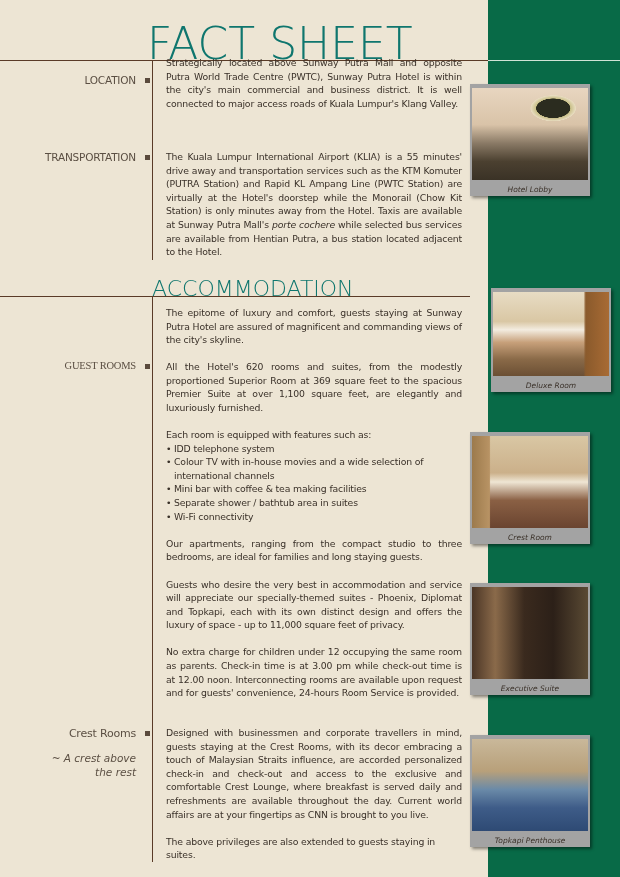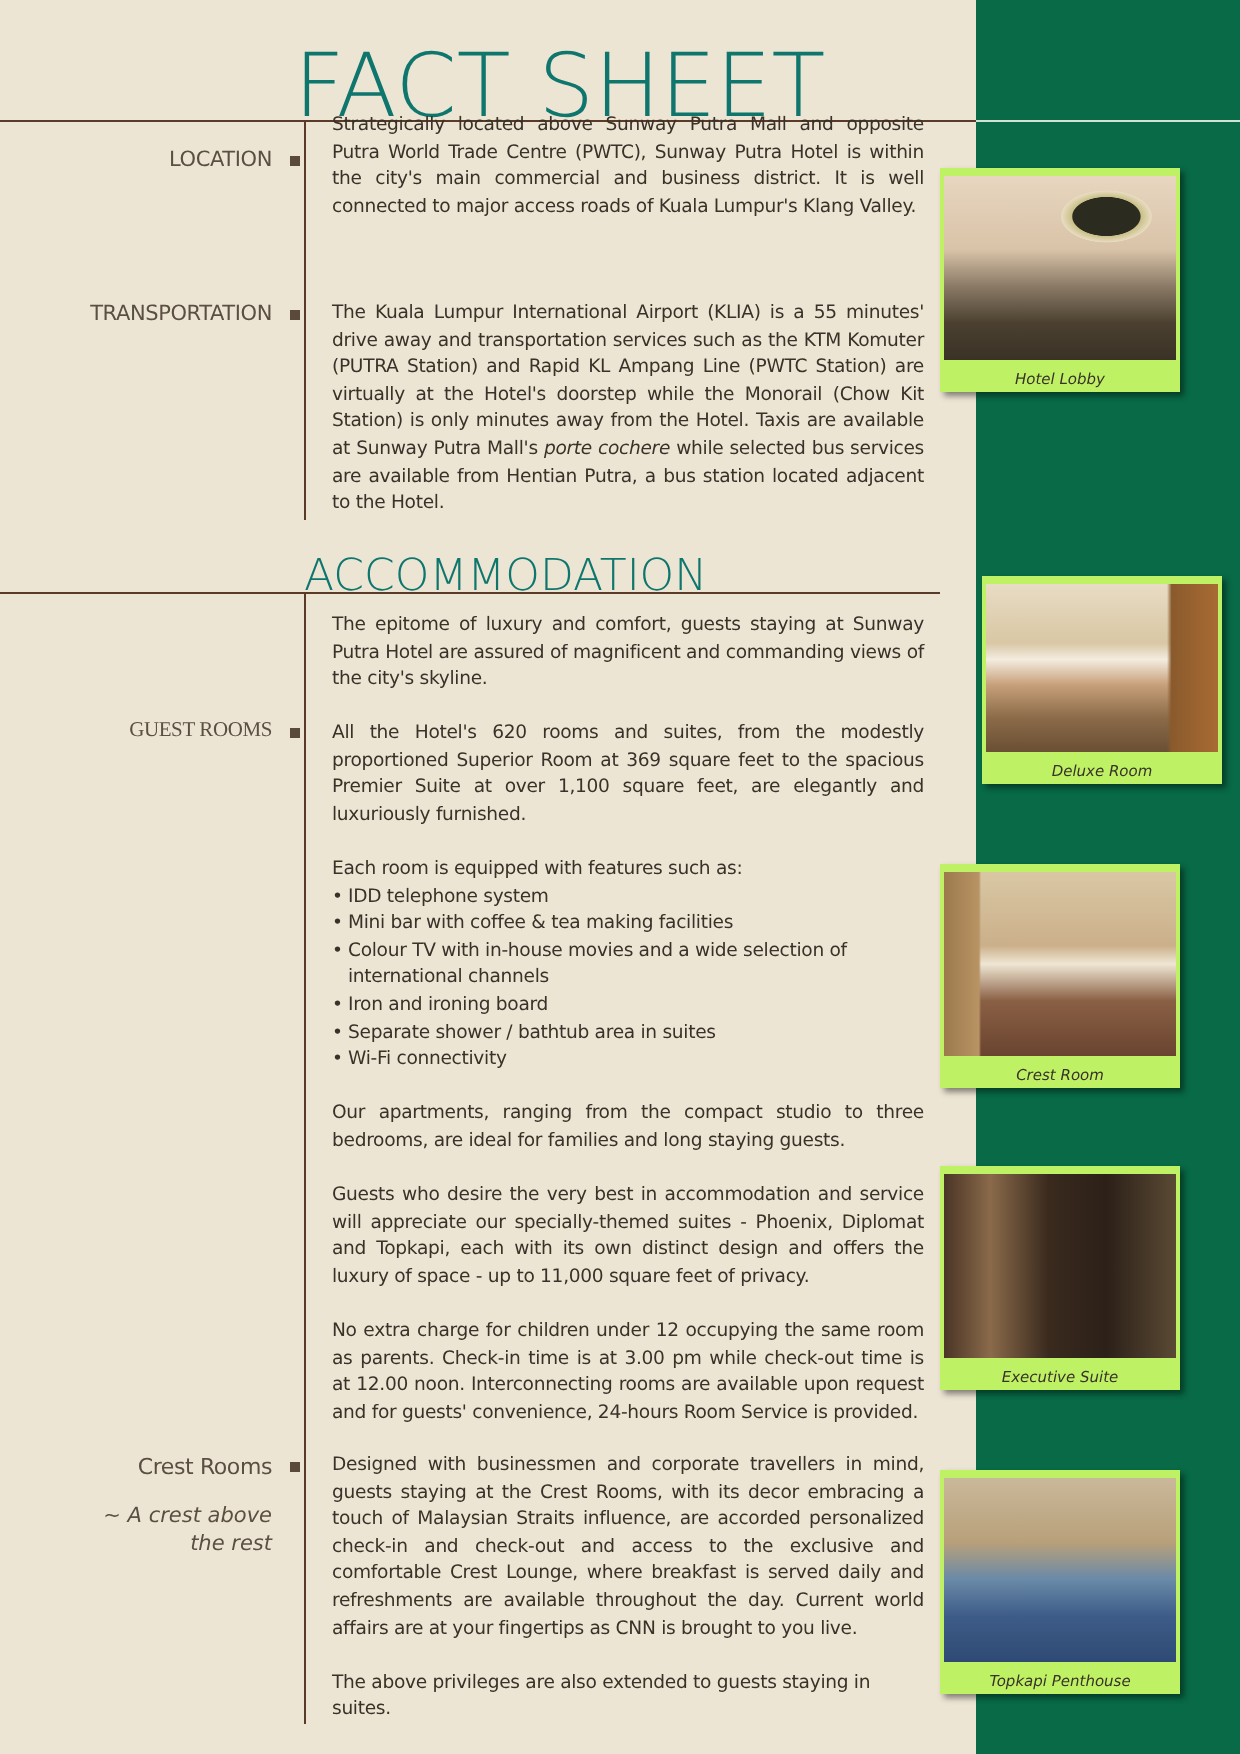--- a/index.html
+++ b/index.html
@@ -36,21 +36,21 @@
     position:absolute; left:166px; width:296px;
     font-family:"DejaVu Sans", sans-serif;
     font-size:9.3px; line-height:13.6px; color:#3a3129;
     text-align:justify; letter-spacing:-0.15px;
   }
   .para p { margin:0 0 13.6px 0; }
   .para ul { list-style:none; margin:0; padding:0; }
   .para li { padding-left:8px; text-indent:-8px; text-align:left; }
   .para li::before { content:"\2022"; display:inline-block; width:8px; text-indent:0; }
   .photo-card {
-    position:absolute; left:470px; width:120px; background:#bef264;
+    position:absolute; left:470px; width:120px; background:#a3a3a3;
     box-shadow:2px 2px 3px rgba(0,0,0,0.45);
   }
   .photo {
     position:absolute; left:2px; top:4px; right:2px;
   }
   .caption {
     position:absolute; left:0; right:0; bottom:2px; text-align:center;
     font-family:"DejaVu Sans", sans-serif; font-style:italic;
     font-size:7.5px; color:#3a3129;
   }
@@ -90,23 +90,22 @@
   <p>The epitome of luxury and comfort, guests staying at Sunway Putra Hotel are assured of magnificent and commanding views of the city's skyline.</p>
 </div>
 
 <div class="label" style="top:360px;font-family:Liberation Serif, serif;">GUEST ROOMS</div>
 <div class="bullet-mark" style="top:364px;"></div>
 <div class="para" style="top:360px;">
   <p>All the Hotel's 620 rooms and suites, from the modestly proportioned Superior Room at 369 square feet to the spacious Premier Suite at over 1,100 square feet, are elegantly and luxuriously furnished.</p>
   <div>Each room is equipped with features such as:</div>
   <ul style="margin-bottom:13.6px;">
     <li>IDD telephone system</li>
+    <li>Colour TV with in-house movies and a wide selection of international channels</li>
     <li>Mini bar with coffee &amp; tea making facilities</li>
-    <li>Colour TV with in-house movies and a wide selection of international channels</li>
-    <li>Iron and ironing board</li>
     <li>Separate shower / bathtub area in suites</li>
     <li>Wi-Fi connectivity</li>
   </ul>
   <p>Our apartments, ranging from the compact studio to three bedrooms, are ideal for families and long staying guests.</p>
   <p>Guests who desire the very best in accommodation and service will appreciate our specially-themed suites - Phoenix, Diplomat and Topkapi, each with its own distinct design and offers the luxury of space - up to 11,000 square feet of privacy.</p>
   <p>No extra charge for children under 12 occupying the same room as parents. Check-in time is at 3.00 pm while check-out time is at 12.00 noon. Interconnecting rooms are available upon request and for guests' convenience, 24-hours Room Service is provided.</p>
 </div>
 
 <div class="label" style="top:727px; font-size:11px;">Crest Rooms</div>
 <div class="bullet-mark" style="top:731px;"></div>

